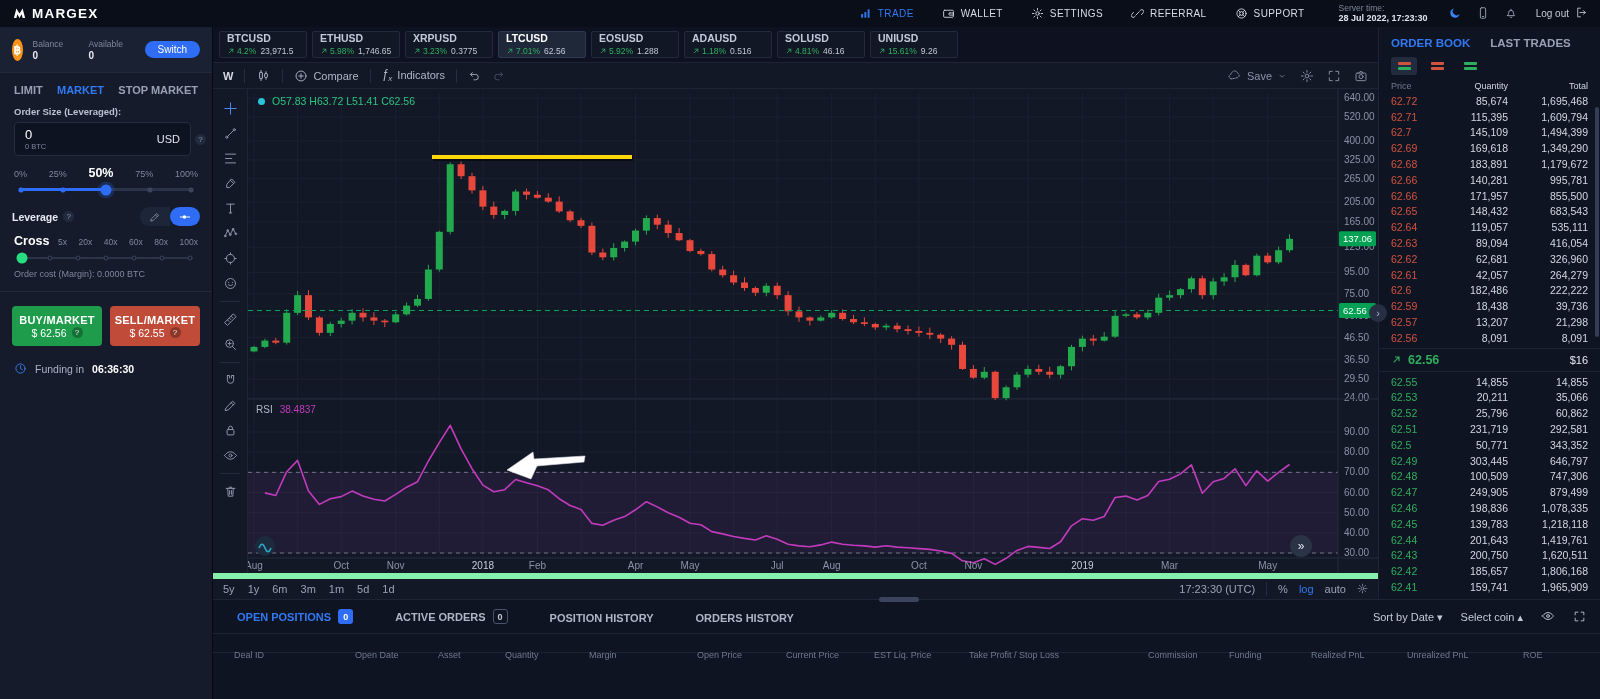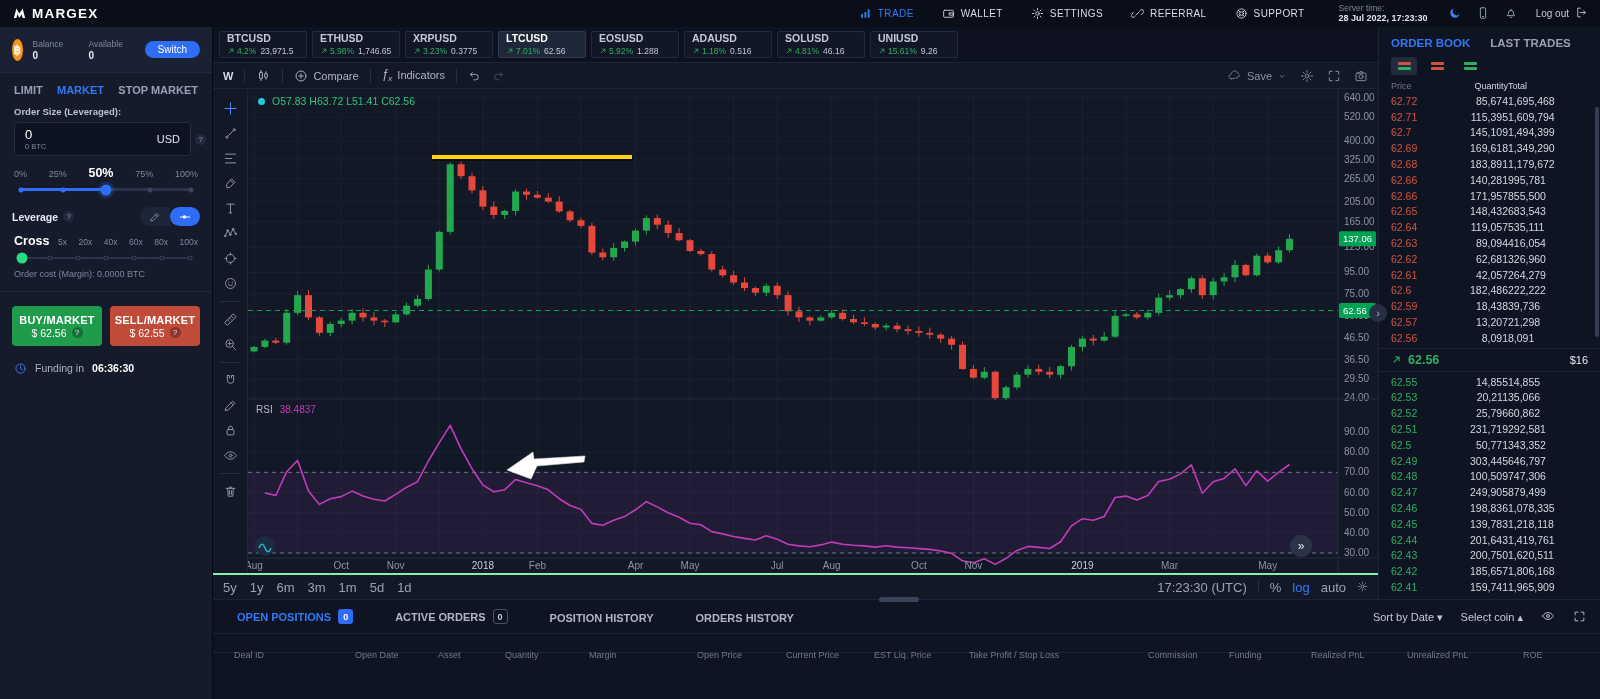--- a/index.html
+++ b/index.html
@@ -56,21 +56,21 @@
 .ctrack{position:relative;height:2px;background:#2a3348;margin:9px 19px 8px;border-radius:2px}
 .ctick{position:absolute;top:50%;transform:translate(-50%,-50%);width:5px;height:5px;border-radius:50%;background:#151b2b;border:1px solid #3a445c}
 .ghandle{position:absolute;left:2%;top:50%;transform:translate(-50%,-50%);width:11px;height:11px;background:#26de81;border-radius:50%}
 .ocost{padding:2px 14px 12px;font-size:9px;color:#7e879c;border-bottom:1px solid #20283a}
 .bs{display:flex;gap:8px;padding:14px 12px 0}
 .bsb{flex:1;height:40px;border-radius:4px;display:flex;flex-direction:column;align-items:center;justify-content:center;color:#fff;cursor:pointer;gap:1px}
 .bsb .t{font-size:11px;font-weight:bold;letter-spacing:.2px}
 .bsb .p{font-size:10.5px;display:flex;gap:5px;align-items:center}
 .bsb .p .q{background:rgba(0,0,0,.28);color:#eee}
 .bbuy{background:#1e9c4c}.bsell{background:#bf4b38}
-.fund{display:flex;gap:8px;padding:16px 14px;align-items:flex-start;color:#aab2c4;font-size:10.5px}
+.fund{display:flex;gap:8px;padding:16px 14px;align-items:center;color:#aab2c4;font-size:10.5px}
 .fund b{color:#fff}
 
 .tickers{height:36px;display:flex;gap:5px;padding:4px 6px;background:#0d1120;border-bottom:1px solid #1d2436}
 .tk{width:88px;border:1px solid #222a3e;background:#121726;border-radius:2px;padding:2px 7px;display:flex;flex-direction:column;justify-content:center;line-height:1.3;cursor:pointer}
 .tk.sel{background:#1f2839;border-color:#2e3852}
 .tk .sym{font-size:10.5px;font-weight:bold;color:#c2c9d8}
 .tk.sel .sym{color:#fff}
 .tk .row2{display:flex;gap:4px;font-size:8.5px;align-items:center}
 .tk .chg{color:#2fae5e}
 .tk .prc{color:#c3cad6}
@@ -84,40 +84,40 @@
 .dtools{width:35px;border-right:1px solid #1d2436;display:flex;flex-direction:column;align-items:center;padding-top:7px;color:#8a93a8}
 .dt{height:25px;display:flex;align-items:center;justify-content:center;width:100%;cursor:pointer}
 .dsep{width:20px;height:1px;background:#232b3f;margin:5px 0}
 .chartwrap{position:relative;width:1130px;height:484px}
 .ohlc{position:absolute;left:10px;top:6px;display:flex;gap:7px;font-size:10.5px;color:#2bc47f;align-items:center}
 .dot{width:7px;height:7px;border-radius:50%;background:#26c6da}
 .sloss{position:absolute;left:187px;top:37px;font-size:24px;font-weight:bold;color:#ffd60a;letter-spacing:.5px;white-space:nowrap;text-shadow:2px 2px 0 #0a0d16,-2px 2px 0 #0a0d16,2px -2px 0 #0a0d16,-2px -2px 0 #0a0d16,0 2px 0 #0a0d16,0 -2px 0 #0a0d16,2px 0 0 #0a0d16,-2px 0 0 #0a0d16}
 .sline{position:absolute;left:184px;top:66px;width:200px;height:4px;background:#ffd60a;box-shadow:1px 2px 0 rgba(0,0,0,.55)}
 .rsilbl{position:absolute;left:8px;top:315px;font-size:10px;color:#b2b9c9;display:flex;gap:7px}
 .rsival{color:#c23bbd}
-.cbottom{height:26px;display:flex;align-items:center;background:#131826;border-top:2px solid #86efac;padding:0 10px;font-size:13px;color:#99a2b5}
+.cbottom{height:26px;display:flex;align-items:center;background:#131826;border-top:6px solid #86efac;padding:0 10px;font-size:11px;color:#99a2b5}
 .ranges{display:flex;gap:13px}
 .ranges span{cursor:pointer}
 .cbr{margin-left:auto;display:flex;gap:11px;align-items:center}
 .cbr .log{color:#3179f5;cursor:pointer}
 .cbr span{cursor:pointer}
 
 .obook{width:222px;background:#0f1422;display:flex;flex-direction:column;font-size:10.5px;position:relative;border-left:1px solid #1d2436}
 .obtabs{display:flex;gap:20px;padding:10px 12px 7px;font-size:11.5px;font-weight:bold;color:#98a1b4}
 .obtabs span{cursor:pointer}
 .obtabs .on{color:#3179f5}
 .obmodes{display:flex;gap:7px;padding:1px 12px 5px}
 .obmode{width:26px;height:18px;border-radius:3px;display:flex;flex-direction:column;justify-content:center;align-items:center;gap:2px;cursor:pointer}
 .obmode.sel{background:#232b3f}
 .obmode i{width:13px;height:3px;border-radius:1px;display:block}
 .obhead{display:flex;padding:1px 12px 2px;color:#6f7990;font-size:9px}
 .obrow{display:flex;padding:0 12px;height:15.8px;align-items:center;cursor:pointer}
 .op{flex:0 0 58px}
 .oq{flex:1;text-align:right;color:#d2d8e2}
-.ot{flex:0 0 80px;color:#d2d8e2}
+.ot{flex:0 0 80px;text-align:right;color:#d2d8e2}
 .ask .op{color:#d05340}
 .bid .op{color:#2fae5e}
 .obmid{height:24px;display:flex;align-items:center;padding:0 12px;border-top:1px solid #1c2434;border-bottom:1px solid #1c2434;margin:2px 0}
 .obmid .p{color:#2fae5e;font-size:12.5px;font-weight:bold;display:flex;gap:6px;align-items:center}
 .obmid .usd{margin-left:auto;color:#e6eaf2;font-size:11px}
 .obscroll{position:absolute;right:1px;top:80px;width:4px;height:230px;background:#333d55;border-radius:2px;cursor:pointer}
 .collapse{position:absolute;left:1156px;top:277px;width:18px;height:18px;border-radius:50%;background:#272f44;color:#aab3c6;display:flex;align-items:center;justify-content:center;font-size:11px;cursor:pointer;z-index:5}
 
 .bottom{height:100px;border-top:1px solid #1d2436;background:#0f1422;position:relative}
 .bhandle{position:absolute;top:-3px;left:666px;width:40px;height:5px;border-radius:3px;background:#3a445c;cursor:pointer}

